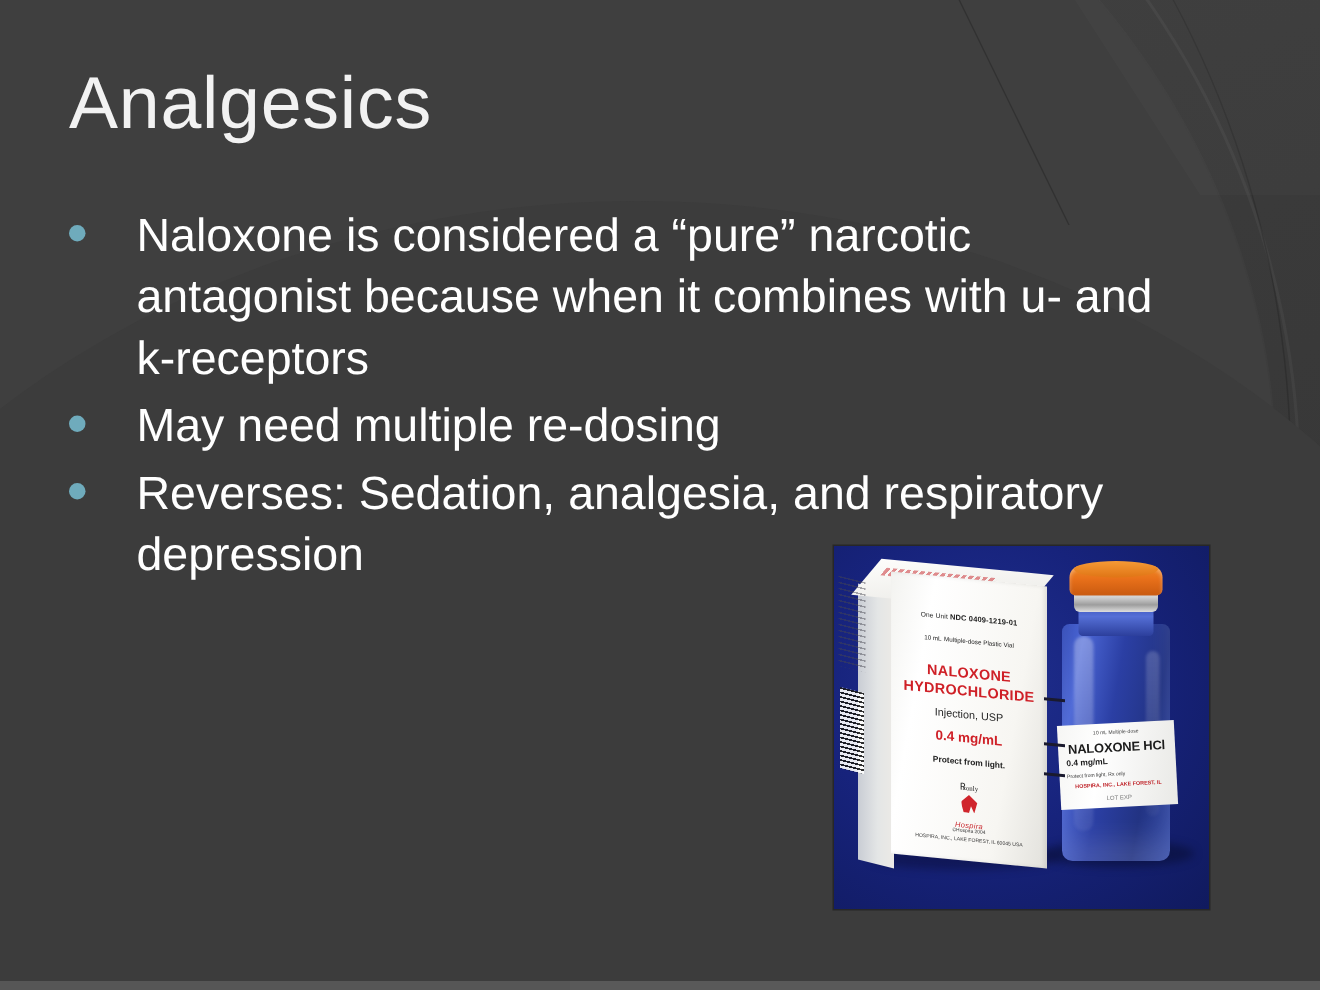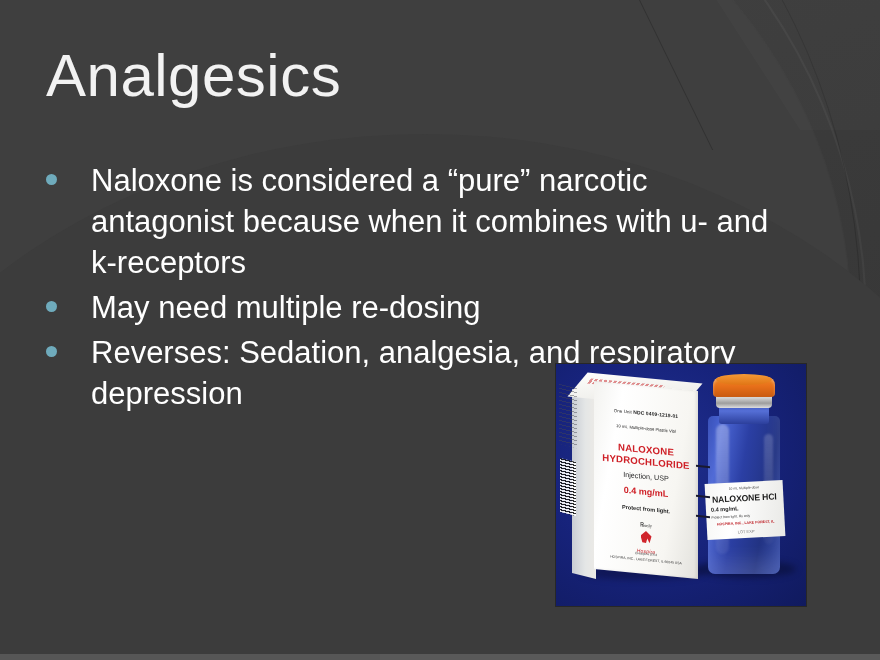--- a/index.html
+++ b/index.html
@@ -107,32 +107,32 @@
     width: 500px;
     height: 42px;
     background: rgba(255,255,255,0.02);
   }
 
   
   .title {
     position: absolute;
     left: 46px;
     top: 44px;
-    font-size: 60px;
+    font-size: 49px;
     line-height: 1.05;
     font-weight: 400;
     color: #f2f2f2;
     letter-spacing: 0.5px;
   }
 
   
   .body {
     position: absolute;
     left: 46px;
-    top: 160px;
+    top: 136px;
     width: 730px;
   }
   .bullet-row {
     display: flex;
     align-items: flex-start;
     margin-bottom: 4px;
   }
   .bullet-dot {
     flex: 0 0 auto;
     width: 11px;

